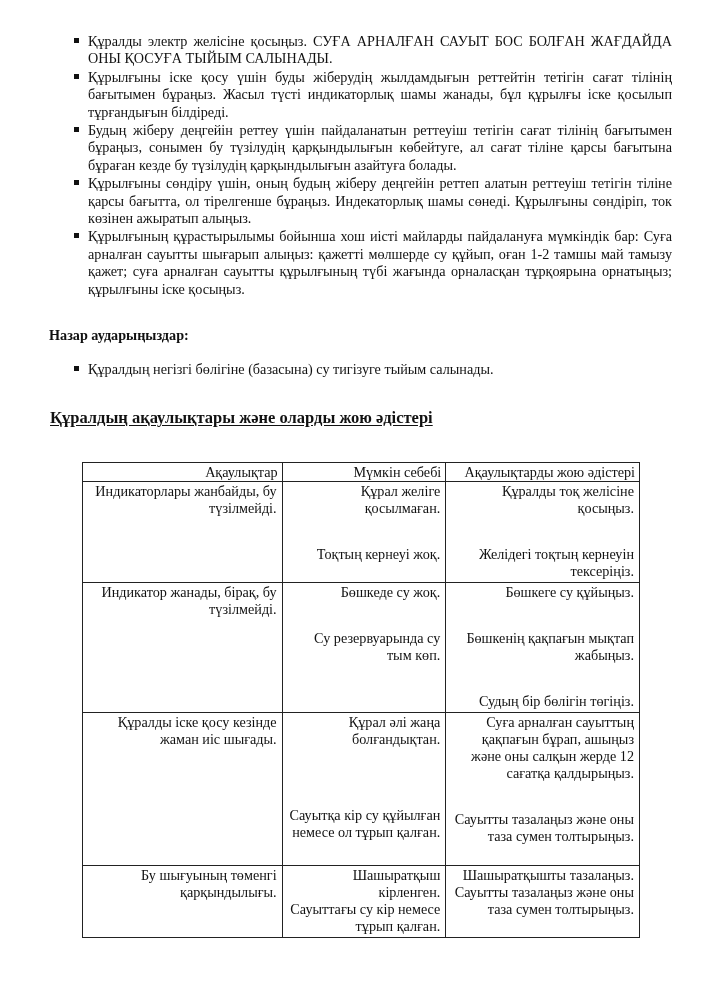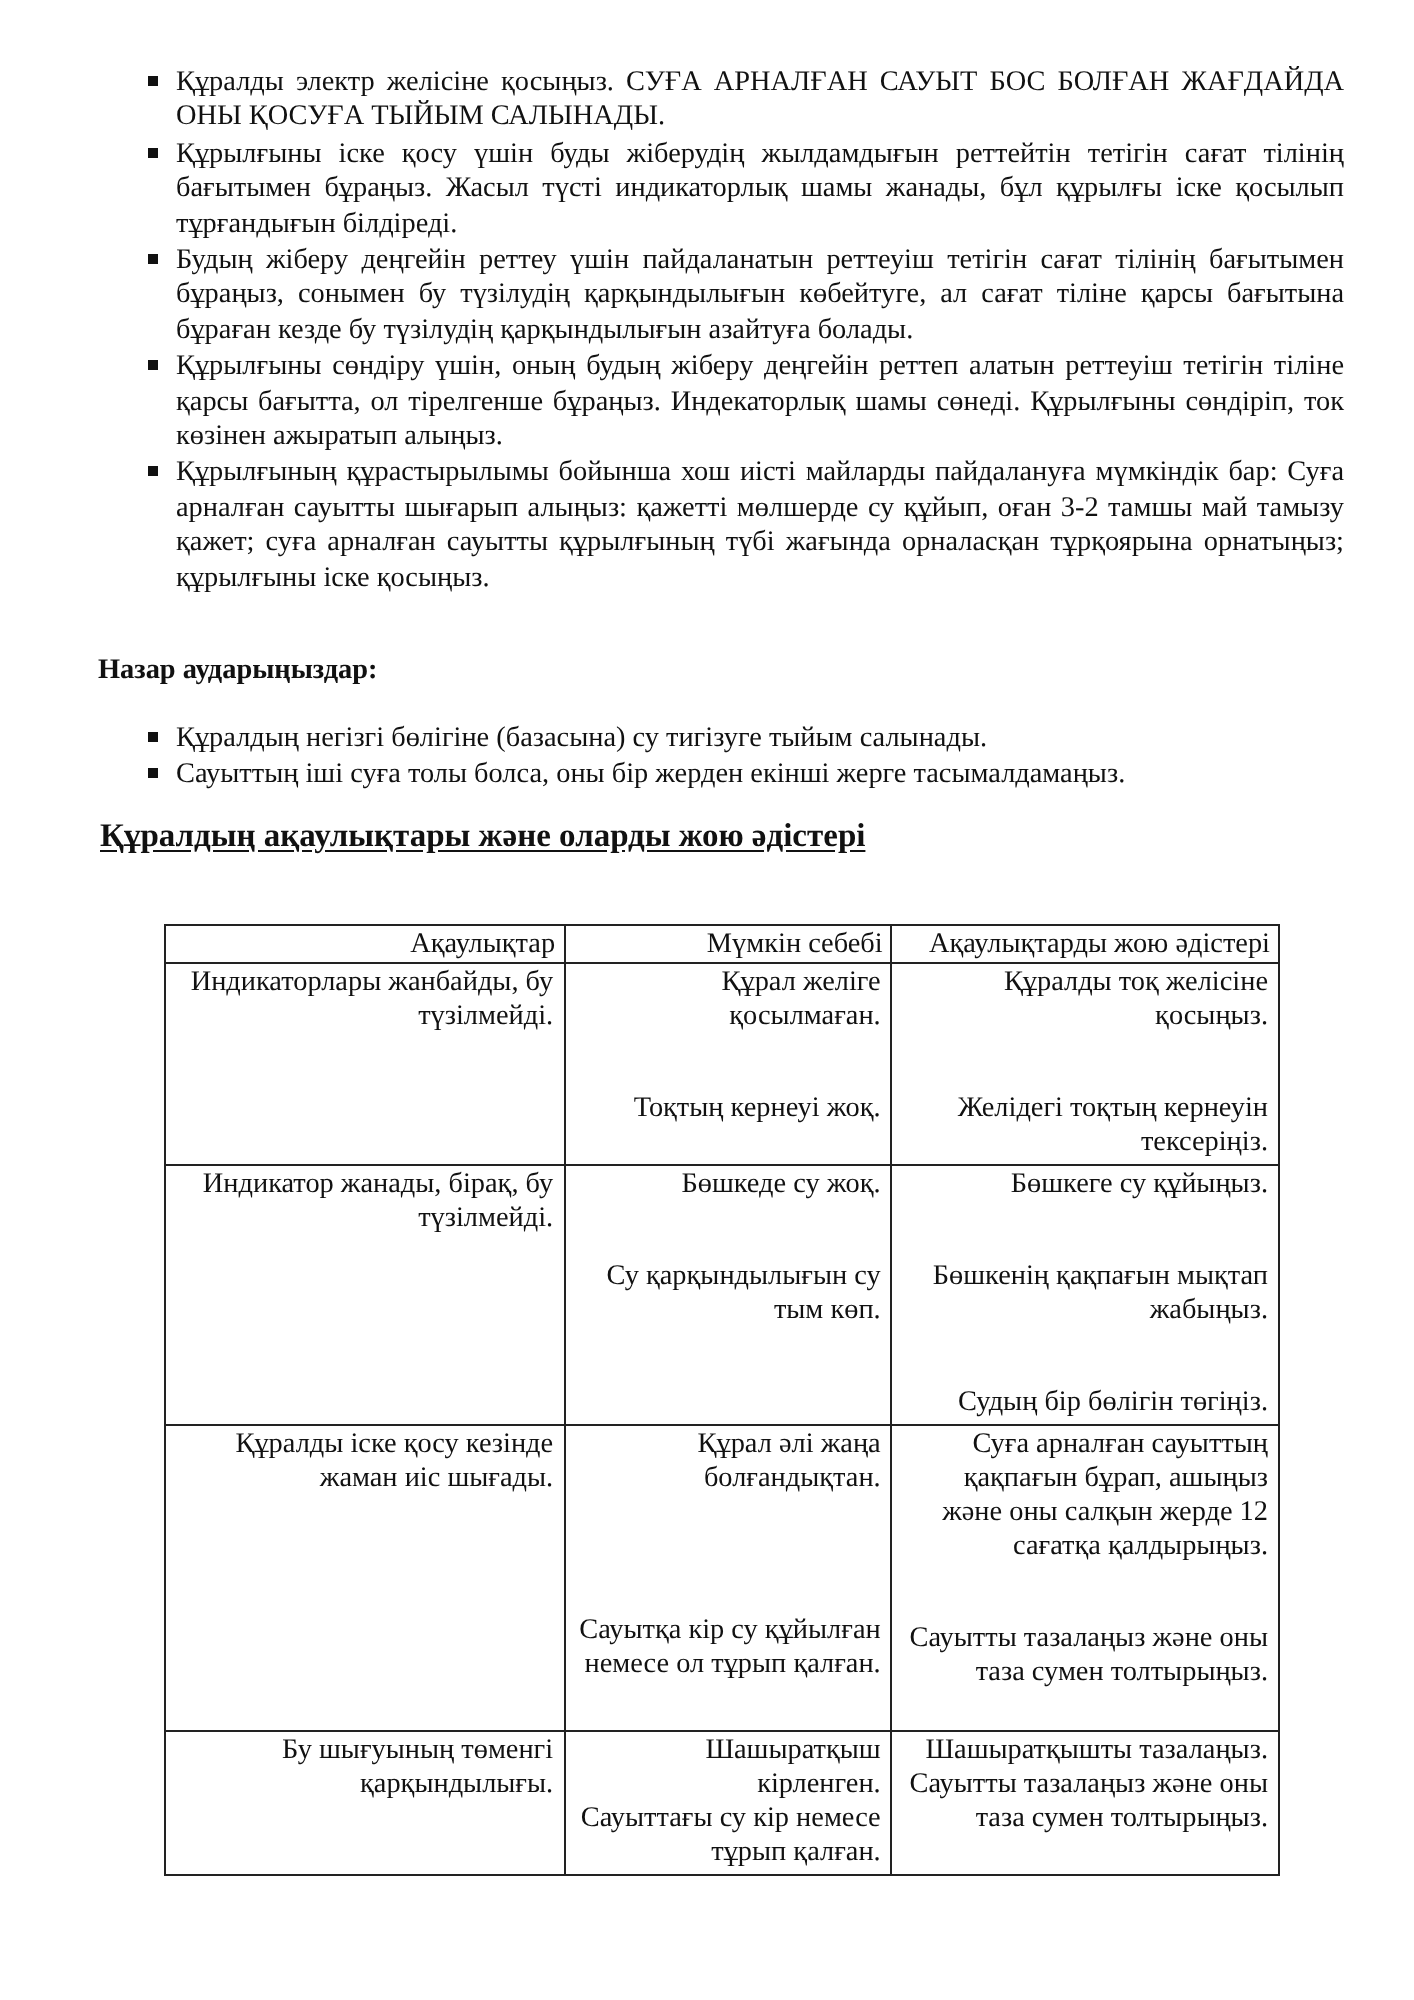--- a/index.html
+++ b/index.html
@@ -101,28 +101,27 @@
 </head>
 <body>
 
 <div class="page">
 
   <ul class="bullets" id="top-list">
     <li><span class="bullet"></span><span>Құралды электр желісіне қосыңыз. СУҒА АРНАЛҒАН САУЫТ БОС БОЛҒАН ЖАҒДАЙДА ОНЫ ҚОСУҒА ТЫЙЫМ САЛЫНАДЫ.</span></li>
     <li><span class="bullet"></span><span>Құрылғыны іске қосу үшін  буды жіберудің жылдамдығын реттейтін тетігін сағат тілінің бағытымен бұраңыз. Жасыл түсті индикаторлық шамы жанады, бұл құрылғы іске қосылып тұрғандығын білдіреді.</span></li>
     <li><span class="bullet"></span><span>Будың жіберу деңгейін реттеу үшін пайдаланатын реттеуіш тетігін сағат тілінің бағытымен бұраңыз, сонымен бу түзілудің қарқындылығын көбейтуге, ал сағат тіліне қарсы бағытына бұраған кезде бу түзілудің қарқындылығын азайтуға болады.</span></li>
     <li><span class="bullet"></span><span>Құрылғыны сөндіру үшін, оның будың жіберу деңгейін реттеп алатын реттеуіш тетігін тіліне қарсы бағытта, ол тірелгенше  бұраңыз. Индекаторлық шамы сөнеді. Құрылғыны сөндіріп, ток көзінен ажыратып алыңыз.</span></li>
-    <li><span class="bullet"></span><span>Құрылғының құрастырылымы бойынша хош иісті майларды пайдалануға мүмкіндік бар: Суға арналған сауытты шығарып алыңыз: қажетті мөлшерде су құйып, оған 3-2 тамшы май тамызу қажет; суға арналған сауытты құрылғының түбі жағында орналасқан тұрқоярына орнатыңыз; құрылғыны іске қосыңыз.</span></li>
+    <li><span class="bullet"></span><span>Құрылғының құрастырылымы бойынша хош иісті майларды пайдалануға мүмкіндік бар: Суға арналған сауытты шығарып алыңыз: қажетті мөлшерде су құйып, оған 1-2 тамшы май тамызу қажет; суға арналған сауытты құрылғының түбі жағында орналасқан тұрқоярына орнатыңыз; құрылғыны іске қосыңыз.</span></li>
   </ul>
 
   <p id="note-heading">Назар аударыңыздар:</p>
 
   <ul class="bullets" id="note-list">
     <li><span class="bullet"></span><span>Құралдың негізгі бөлігіне (базасына) су тигізуге тыйым салынады.</span></li>
-    <li><span class="bullet"></span><span>Сауыттың іші суға толы болса, оны бір жерден екінші жерге тасымалдамаңыз.</span></li>
   </ul>
 
   <h2 id="section-title">Құралдың ақаулықтары және оларды жою әдістері</h2>
 
   <table class="faults">
     <colgroup>
         <col class="c1">
         <col class="c2">
         <col class="c3">
       </colgroup>
@@ -146,21 +145,21 @@
           <span class="para">Құралды тоқ желісіне қосыңыз.</span>
           <span class="para gap1">Желідегі тоқтың кернеуін тексеріңіз.</span>
         </td>
       </tr>
       <tr style="height:102px">
         <td>
             <span class="para">Индикатор  жанады, бірақ, бу түзілмейді.</span>
           </td>
         <td>
           <span class="para">Бөшкеде су жоқ.</span>
-          <span class="para gap1">Су  қарқындылығын су тым көп.</span>
+          <span class="para gap1">Су  резервуарында су тым көп.</span>
         </td>
         <td>
           <span class="para">Бөшкеге су құйыңыз.</span>
           <span class="para gap1">Бөшкенің қақпағын мықтап жабыңыз.</span>
           <span class="para gap1">Судың бір бөлігін төгіңіз.</span>
         </td>
       </tr>
       <tr style="height:153px">
         <td>
             <span class="para">Құралды іске қосу кезінде жаман иіс шығады.</span>

